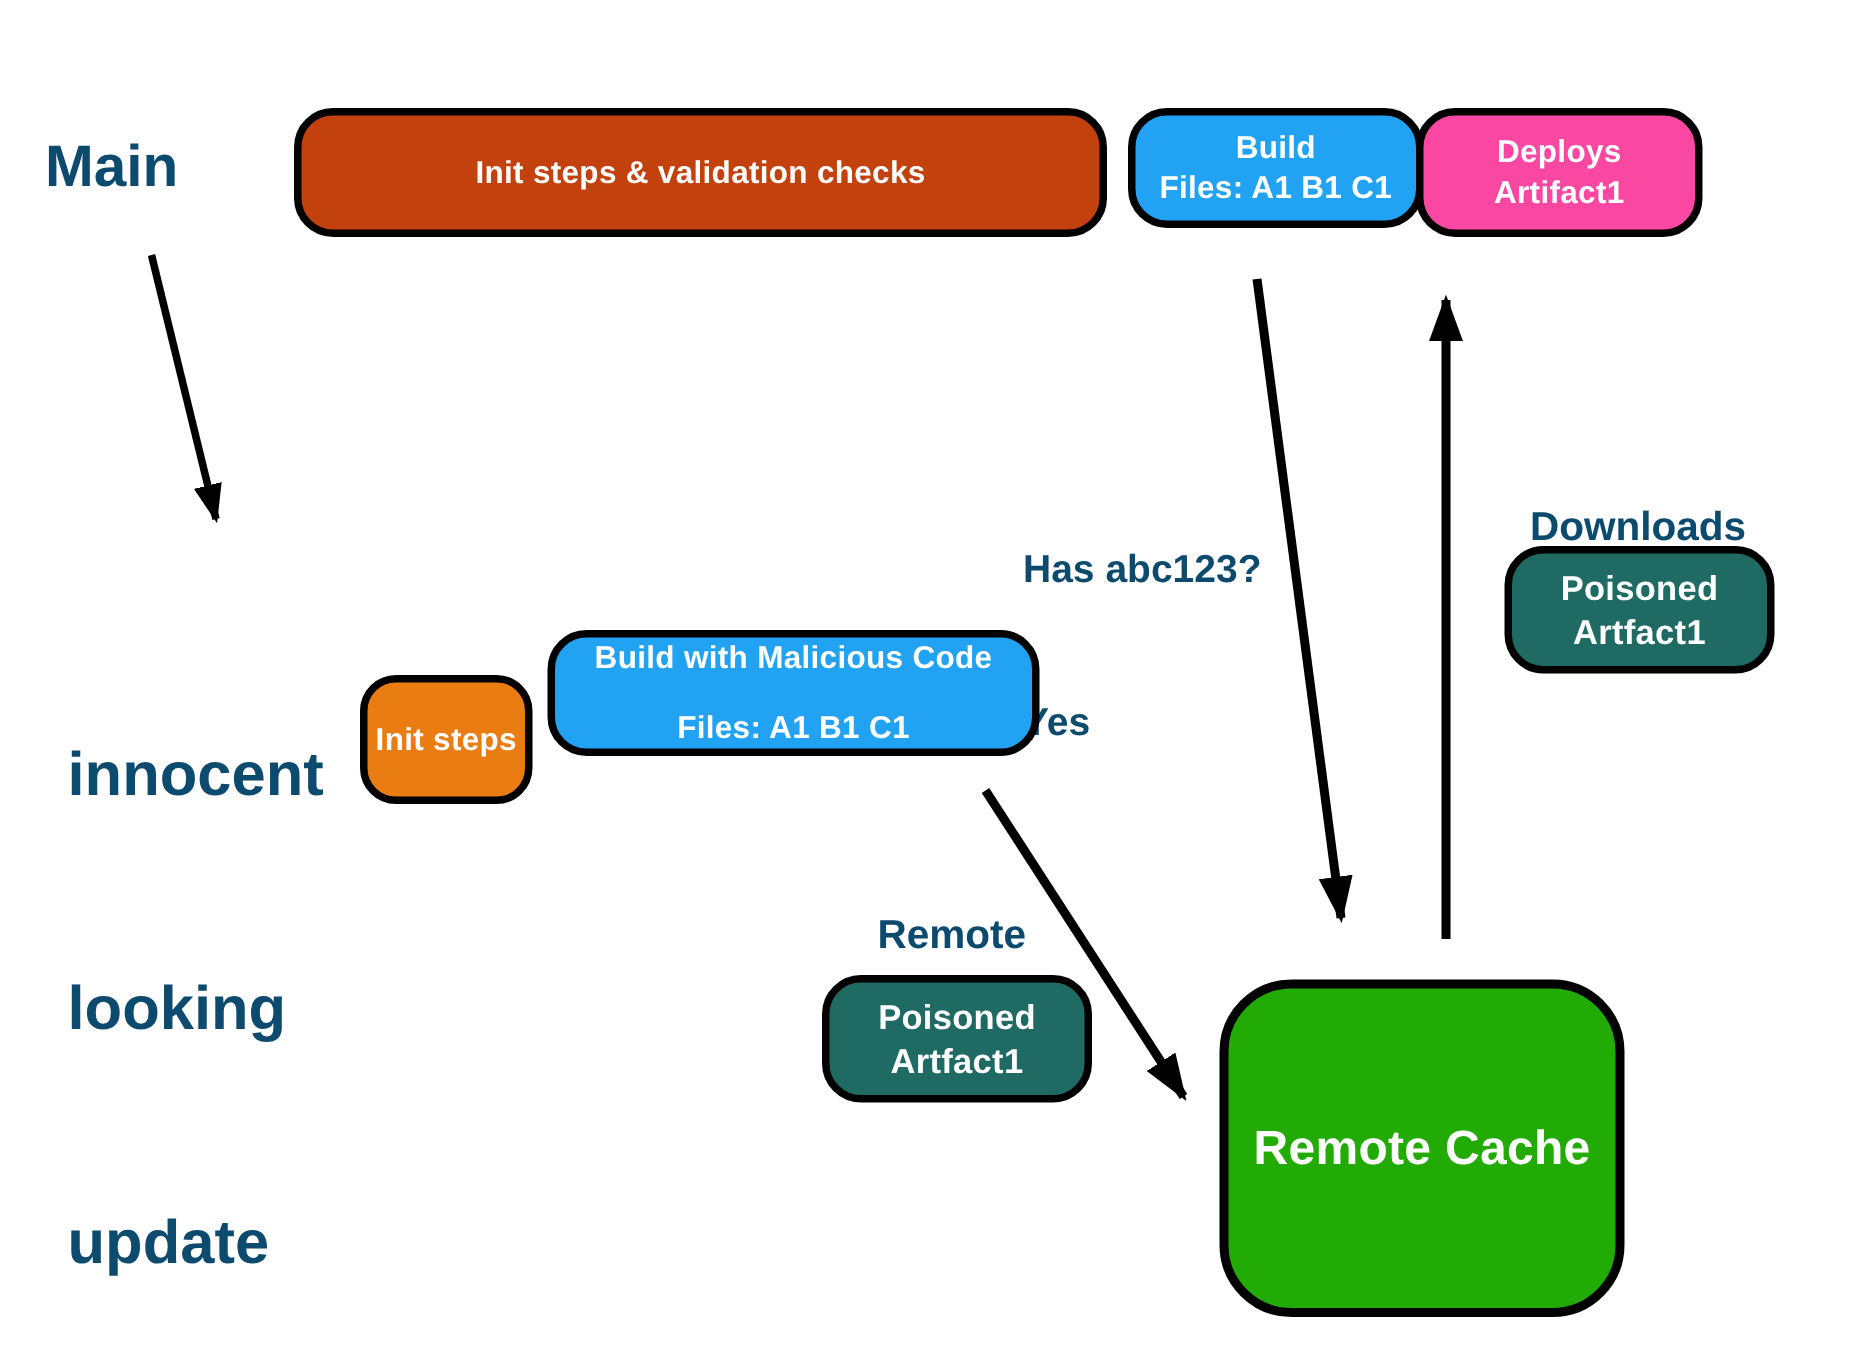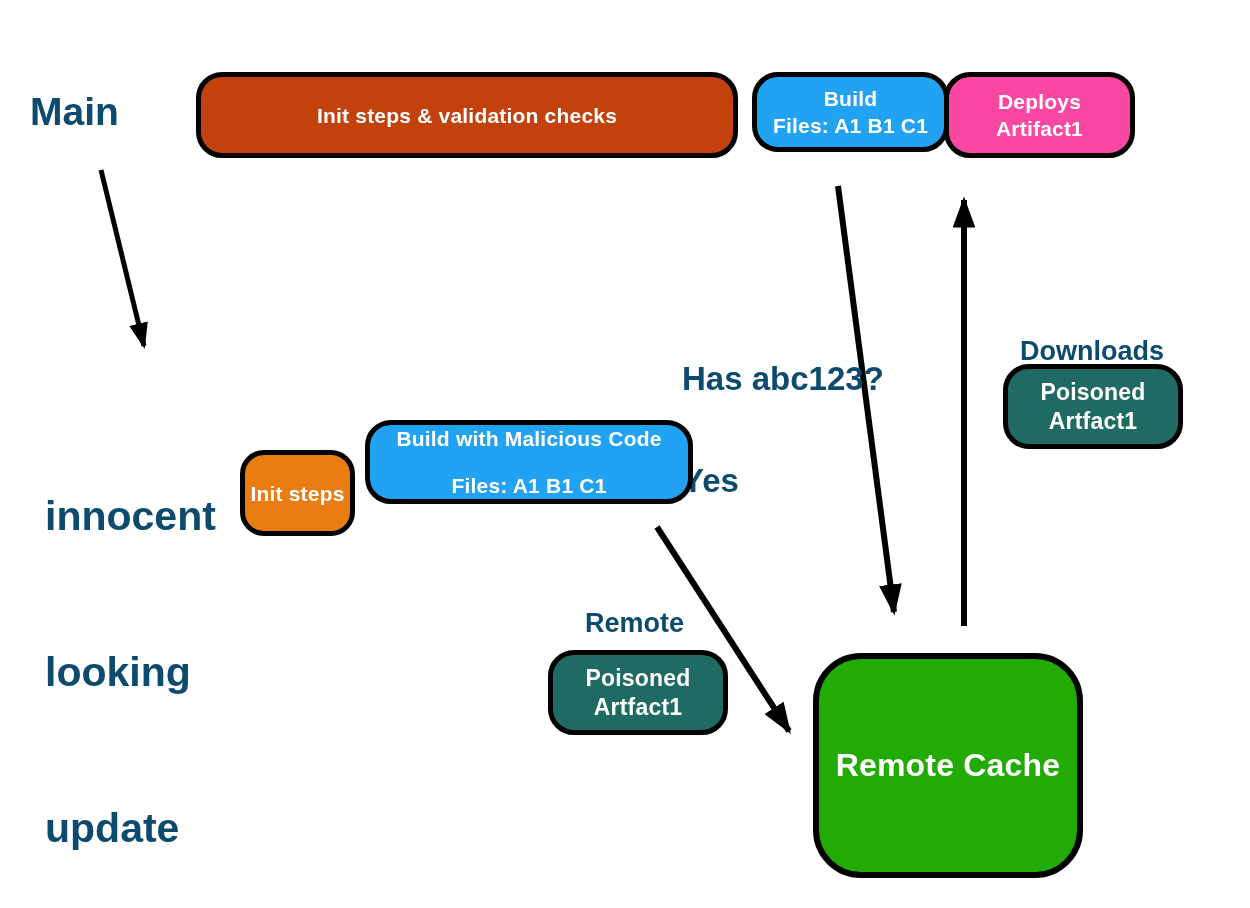--- a/index.html
+++ b/index.html
@@ -51,21 +51,21 @@
   #n-deploys         { left: 944px; top: 72px;  width: 191px; height: 86px; }
   #n-init-steps      { left: 240px; top: 421px; width: 115px; height: 86px; border-radius: 24px; margin-top: 29px; }
   #n-build-malicious { left: 365px; top: 420px; width: 328px; height: 84px; gap: 20px; }
   #n-poisoned-down   { left: 1003px; top: 364px; width: 180px; height: 85px; font-size: 23px; line-height: 29px; }
   #n-poisoned-up     { left: 548px;  top: 650px; width: 180px; height: 85px; font-size: 23px; line-height: 29px; }
   #n-remote-cache    { left: 813px;  top: 653px; width: 270px; height: 225px; border-radius: 48px; font-size: 32px; border-width: 6px; }
 
   
   #lbl-main      { left: 30px;  top: 90px;  font-size: 39px; }
   #lbl-innocent  { left: 45px;  top: 386px; font-size: 41px; line-height: 52px; }
-  #lbl-hasabc    { left: 682px; top: 294px; font-size: 33px; line-height: 34px; }
+  #lbl-hasabc    { left: 682px; top: 294px; font-size: 26px; line-height: 34px; }
   #lbl-downloads { left: 1020px; top: 324px; width: 146px; font-size: 27px; text-align: left; margin-top: 12px; }
   #lbl-uploads   { left: 585px; top: 608px; font-size: 27px; }
 </style>
 </head>
 <body>
 
 <div id="canvas">
 
   <svg id="arrows" viewBox="0 0 1250 908" xmlns="http://www.w3.org/2000/svg" aria-hidden="true">
     <defs>

